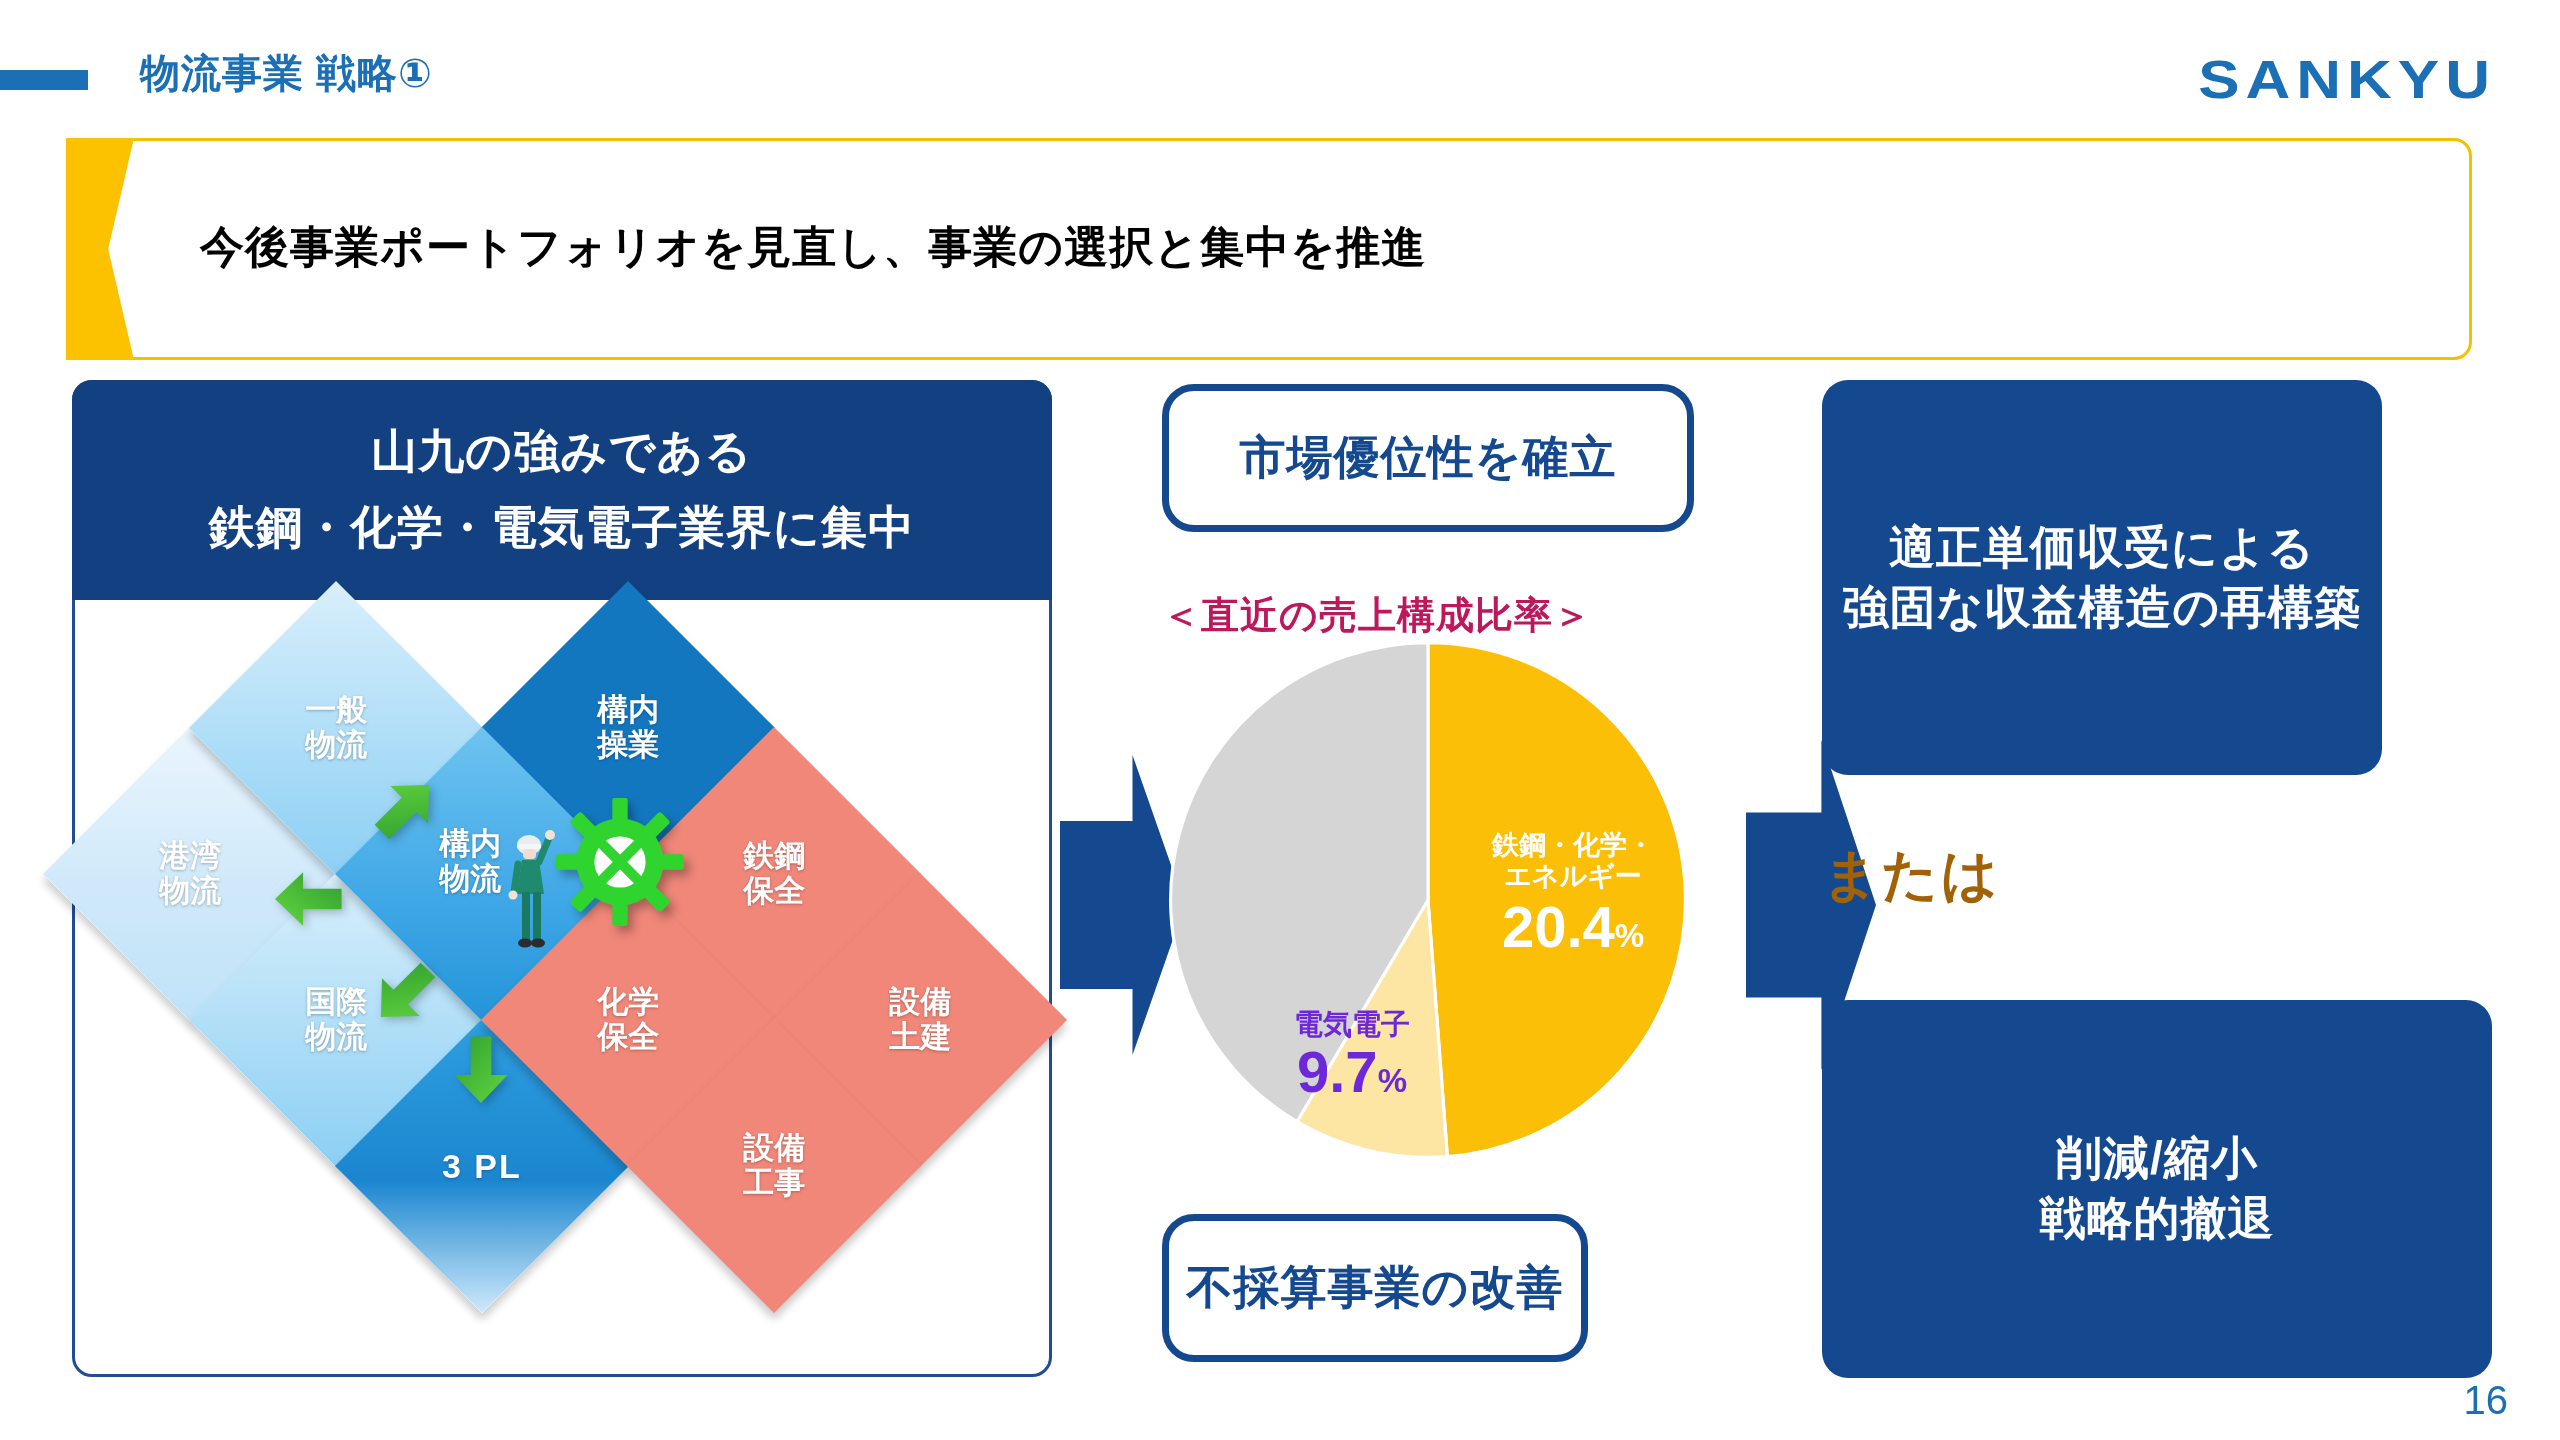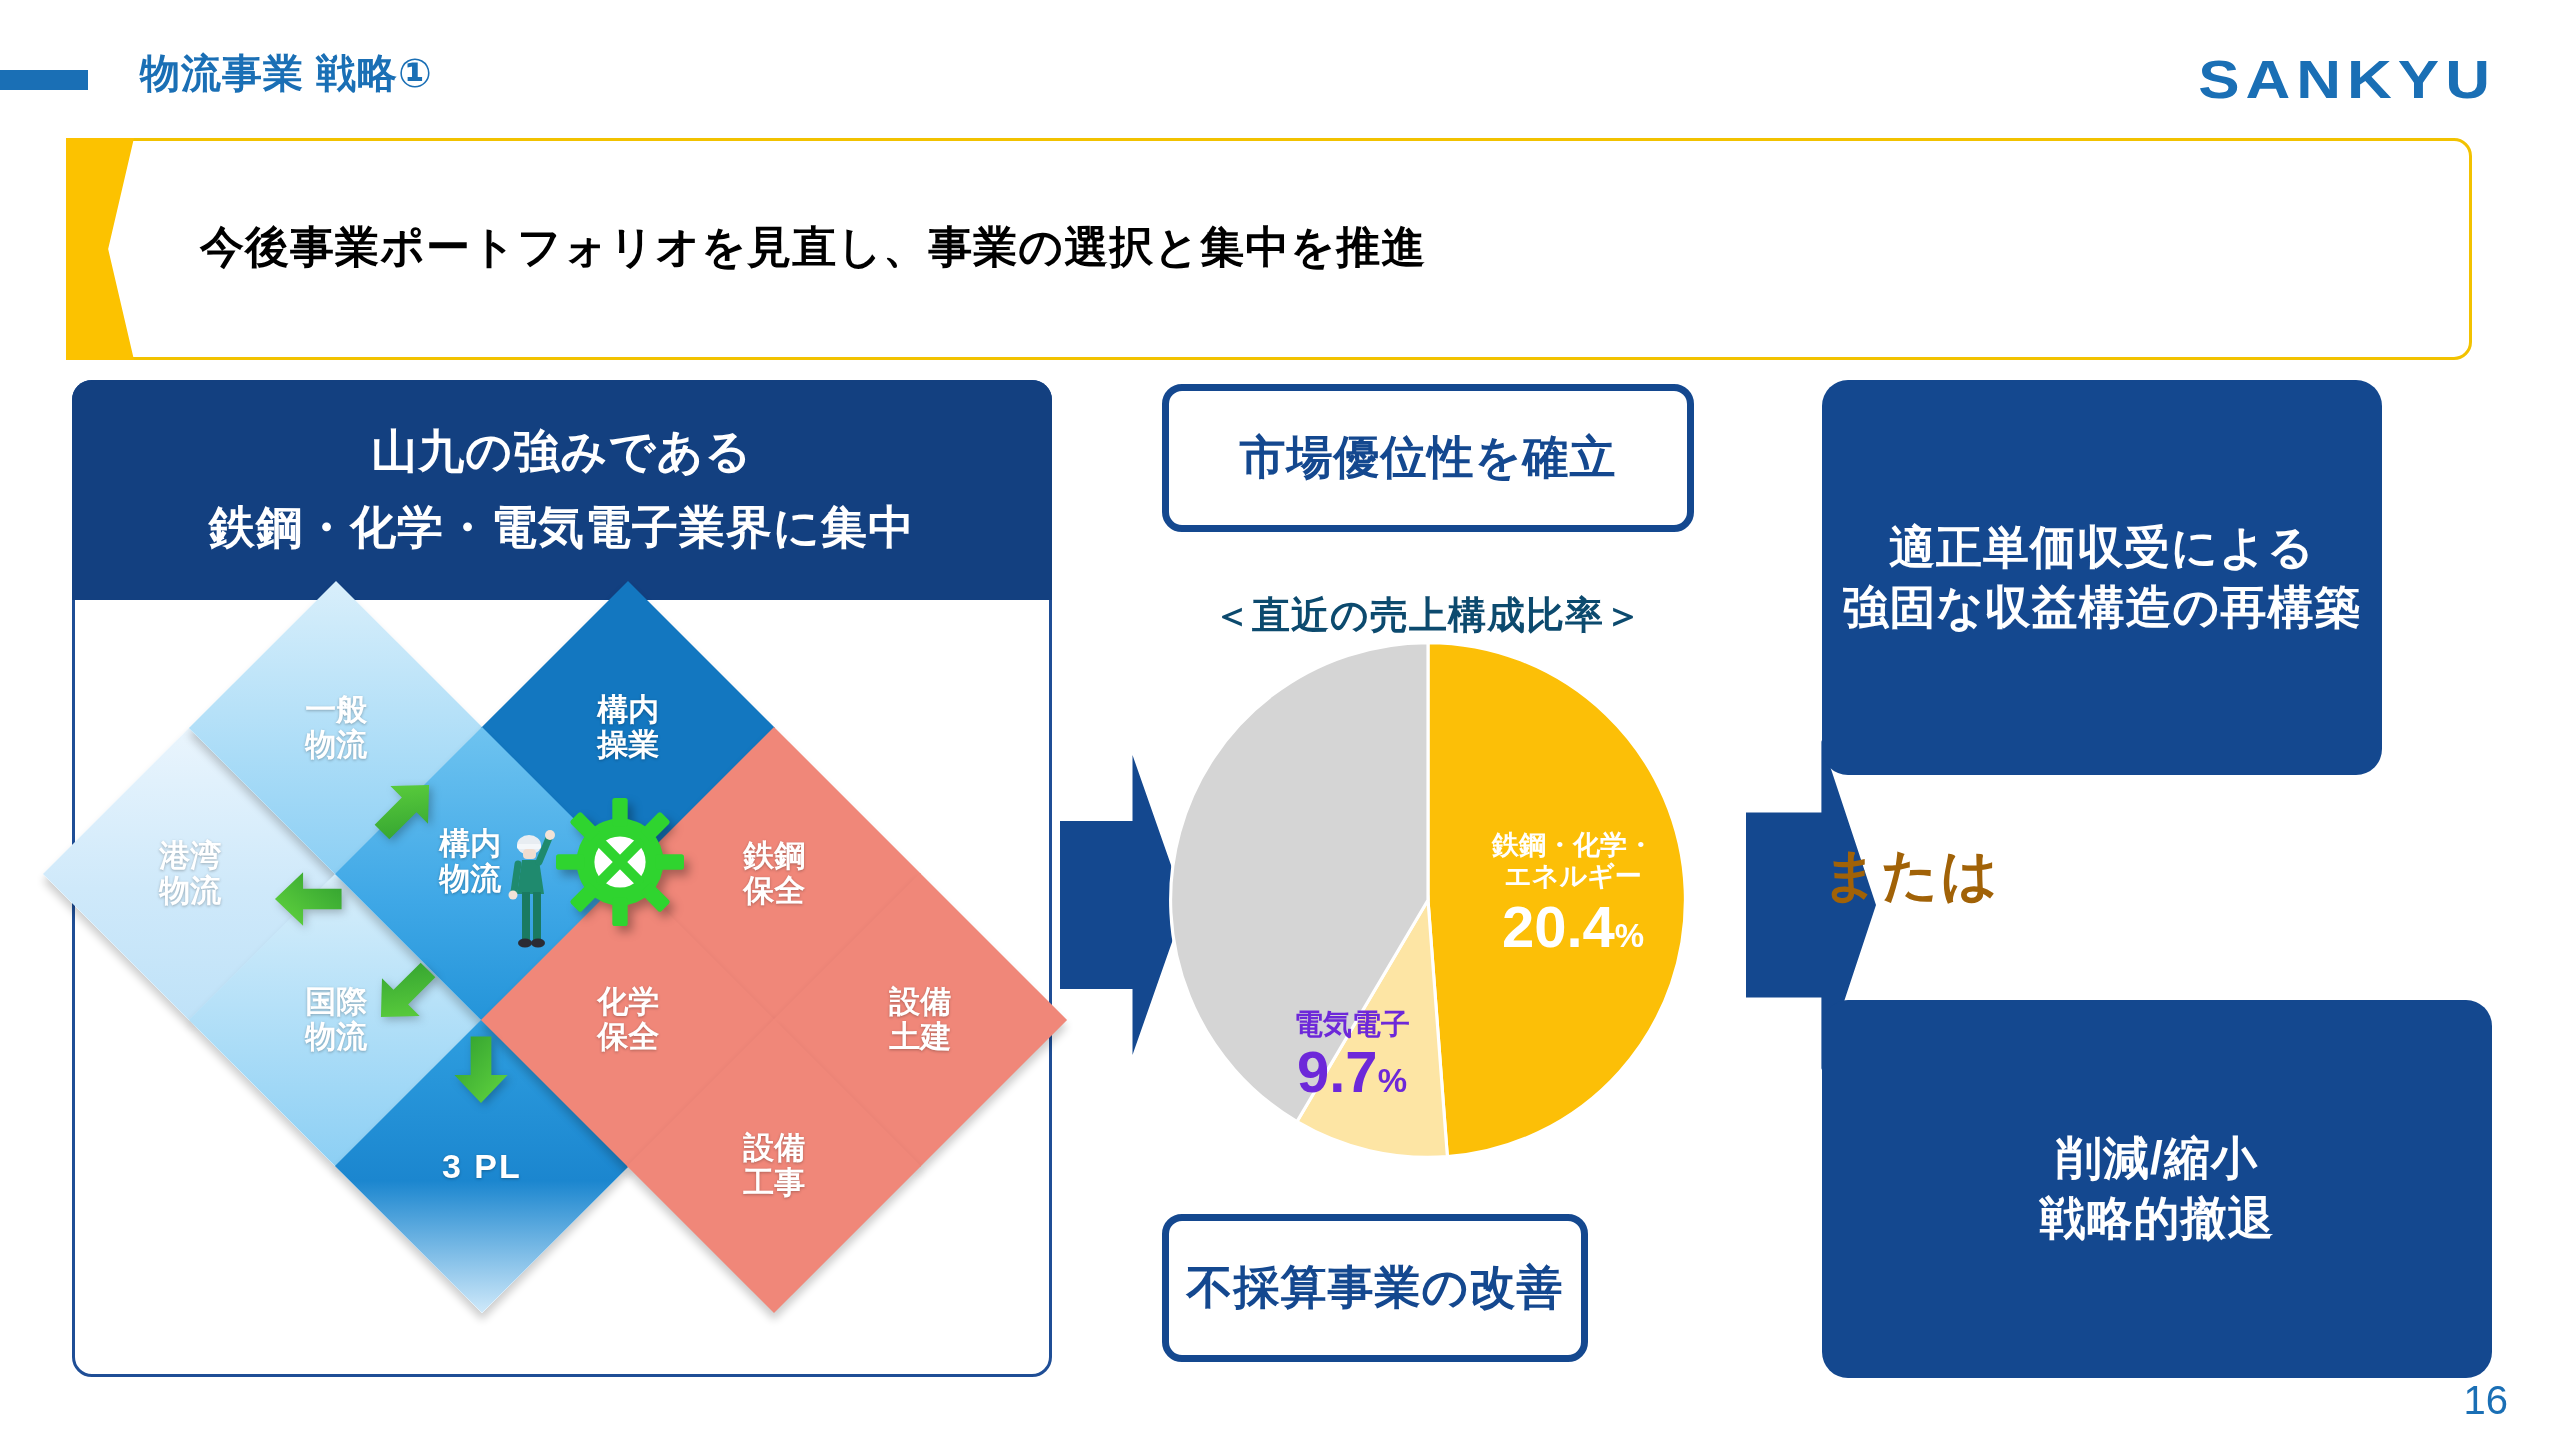--- a/index.html
+++ b/index.html
@@ -91,30 +91,30 @@
 
   
   .barrow{position:absolute;background:#14488f;}
   .barrow1{left:1060px;top:755px;width:125px;height:300px;
     clip-path:polygon(0 22%,58% 22%,58% 0,100% 50%,58% 100%,58% 78%,0 78%);}
   .barrow2{left:1746px;top:740px;width:130px;height:330px;
     clip-path:polygon(0 22%,58% 22%,58% 0,100% 50%,58% 100%,58% 78%,0 78%);}
 
   
   .obox{
-    position:absolute;border:7px solid #14488f;border-radius:20px;background:#ffffff;
+    position:absolute;border:7px solid #14488f;border-radius:32px;background:#ffffff;
     display:flex;align-items:center;justify-content:center;box-sizing:border-box;
   }
   .obox span{color:#14488f;font-size:46px;font-weight:bold;letter-spacing:1px;white-space:nowrap;}
   .obox-top{left:1162px;top:384px;width:532px;height:148px;}
   .obox-bot{left:1162px;top:1214px;width:426px;height:148px;}
 
   .pie-title{
-    position:absolute;left:1162px;top:590px;width:532px;text-align:center;
-    font-size:38px;font-weight:bold;color:#0c4a6e;letter-spacing:1px;white-space:nowrap;
+    position:absolute;left:1162px;top:590px;width:532px;text-align:left;
+    font-size:38px;font-weight:bold;color:#be185d;letter-spacing:1px;white-space:nowrap;
   }
   .pie-wrap{position:absolute;left:1168px;top:640px;width:520px;height:520px;}
   .pie-lbl-main{
     position:absolute;left:1448px;top:830px;width:250px;text-align:center;
     color:#ffffff;font-weight:bold;line-height:1.14;pointer-events:none;
   }
   .pie-lbl-main .t{font-size:27px;display:block;}
   .pie-lbl-main .v{font-size:58px;display:block;margin-top:2px;}
   .pie-lbl-main .v small{font-size:33px;}
   .pie-lbl-sub{

